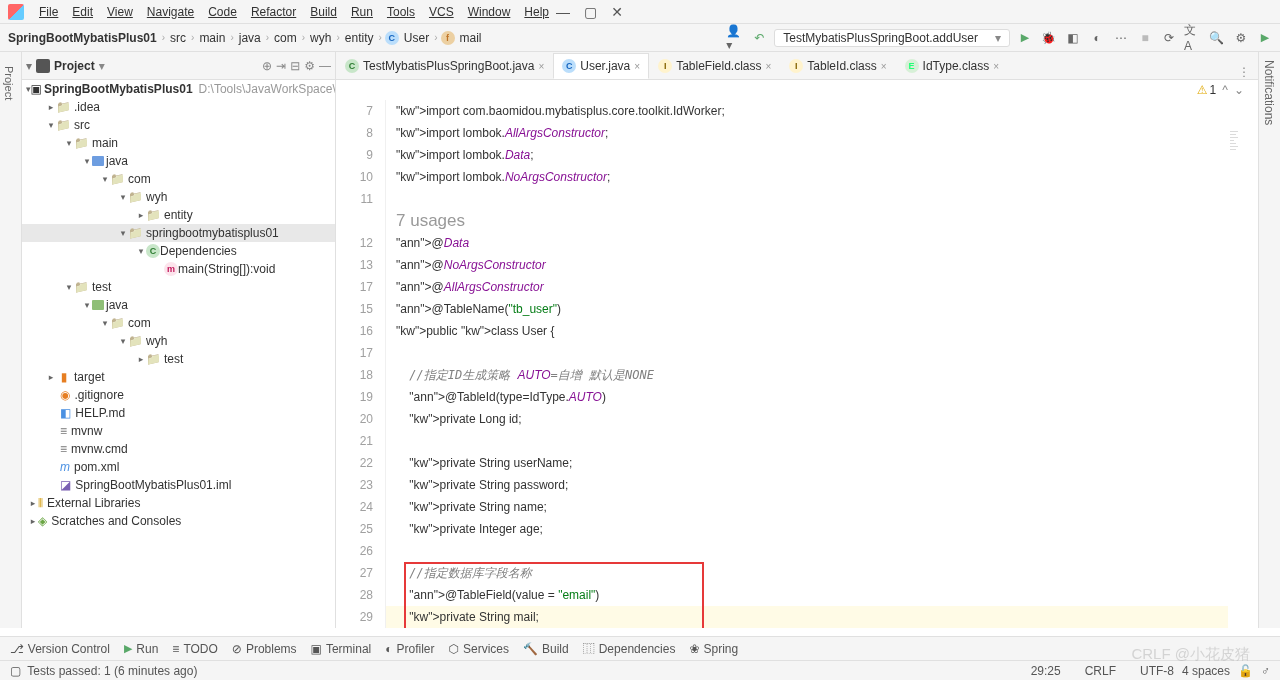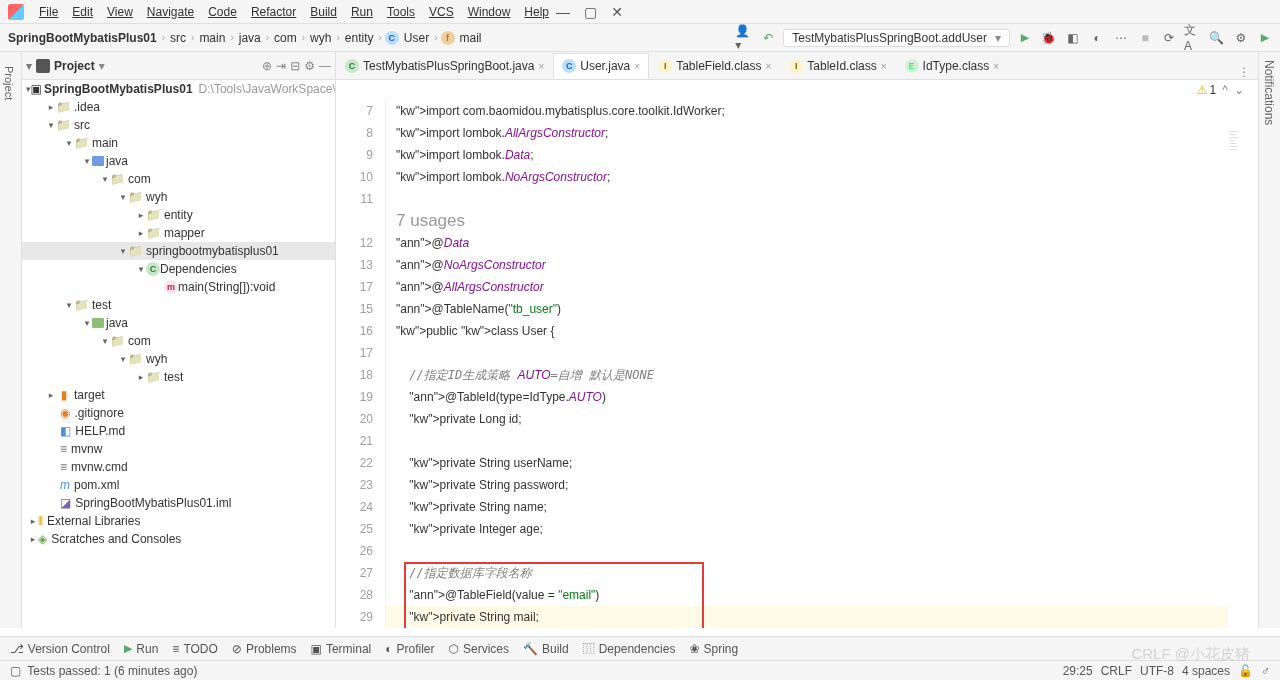--- a/index.html
+++ b/index.html
@@ -9,21 +9,21 @@
 .top-menu .menu-item{padding:0 7px;cursor:pointer}
 .top-menu .title{flex:1;text-align:center;color:#888}
 .top-menu .wc{display:flex;gap:14px;align-items:center;margin-right:8px}
 .top-menu .wc span{font-size:14px;color:#555}
 .toolbar{height:28px;display:flex;align-items:center;background:#f5f5f5;border-bottom:1px solid #e0e0e0;padding:0 6px}
 .bc{display:flex;align-items:center;gap:3px;flex:1}
 .bc-item{color:#333;padding:1px 2px}
 .bc-sep{color:#aaa;font-size:10px}
 .tb-right{display:flex;align-items:center;gap:6px}
 .tb-btn{width:18px;height:18px;display:flex;align-items:center;justify-content:center;color:#666}
-.run-conf{border:1px solid #ddd;background:#fff;padding:1px 8px;border-radius:3px;display:flex;align-items:center;gap:8px}
+.run-conf{border:1px solid #ddd;background:#fff;padding:1px 8px;border-radius:3px;display:flex;align-items:center;gap:17px}
 .green-play{color:#59A869;font-size:11px}
 .main{display:flex;height:576px}
 .side-tab{width:22px;background:#f5f5f5;border-right:1px solid #e0e0e0;writing-mode:vertical-lr;display:flex;flex-direction:column;padding-top:8px}
 .side-tab .st{padding:6px 3px;color:#666;font-size:11px}
 .side-right{width:22px;background:#f5f5f5;border-left:1px solid #e0e0e0;writing-mode:vertical-lr;display:flex;flex-direction:column;padding-top:4px;gap:6px;font-size:11px;color:#666}
 .side-right .sr{padding:4px 3px}
 .proj-panel{width:314px;border-right:1px solid #e0e0e0;display:flex;flex-direction:column;background:#fff}
 .proj-header{height:28px;background:#f5f5f5;border-bottom:1px solid #e0e0e0;display:flex;align-items:center;padding:0 4px;gap:4px}
 .proj-header .lbl{font-weight:bold}
 .proj-header .sp{flex:1}
@@ -187,25 +187,20 @@
       <div class="node" style="padding-left:96px">
           <span class="chev open"></span>
           <span class="ico folder"></span>
           <span class="txt">wyh</span>
         </div>
       <div class="node" style="padding-left:114px">
           <span class="chev closed"></span>
           <span class="ico folder"></span>
           <span class="txt">entity</span>
         </div>
-      <div class="node" style="padding-left:114px">
-          <span class="chev closed"></span>
-          <span class="ico folder"></span>
-          <span class="txt">mapper</span>
-        </div>
       <div class="node" style="padding-left:96px;background:#e8e8e8">
           <span class="chev open"></span>
           <span class="ico folder"></span>
           <span class="txt">springbootmybatisplus01</span>
         </div>
       <div class="node" style="padding-left:114px">
           <span class="chev open"></span>
           <span class="i-c i-green">C</span>
           <span class="txt">Dependencies</span>
         </div>
@@ -373,20 +368,20 @@
   <span class="bt-item">🔨 <span>Build</span></span>
   <span class="bt-item">⿲ <span>Dependencies</span></span>
   <span class="bt-item">❀ <span>Spring</span></span>
 </div>
 
 <div class="status">
   <span>▢</span>
   <span style="margin-left:6px">Tests passed: 1 (6 minutes ago)</span>
   <span class="sp"></span>
   <span>29:25</span>
-  <span style="margin:0 8px">CRLF</span>
+  <span style="margin:0 24px">CRLF</span>
   <span>UTF-8</span>
   <span style="margin:0 8px">4 spaces</span>
   <span>🔓</span>
   <span style="margin-left:8px">♂</span>
 </div>
 
 <div class="watermark">CRLF @小花皮猪</div>
 
 </body></html>

